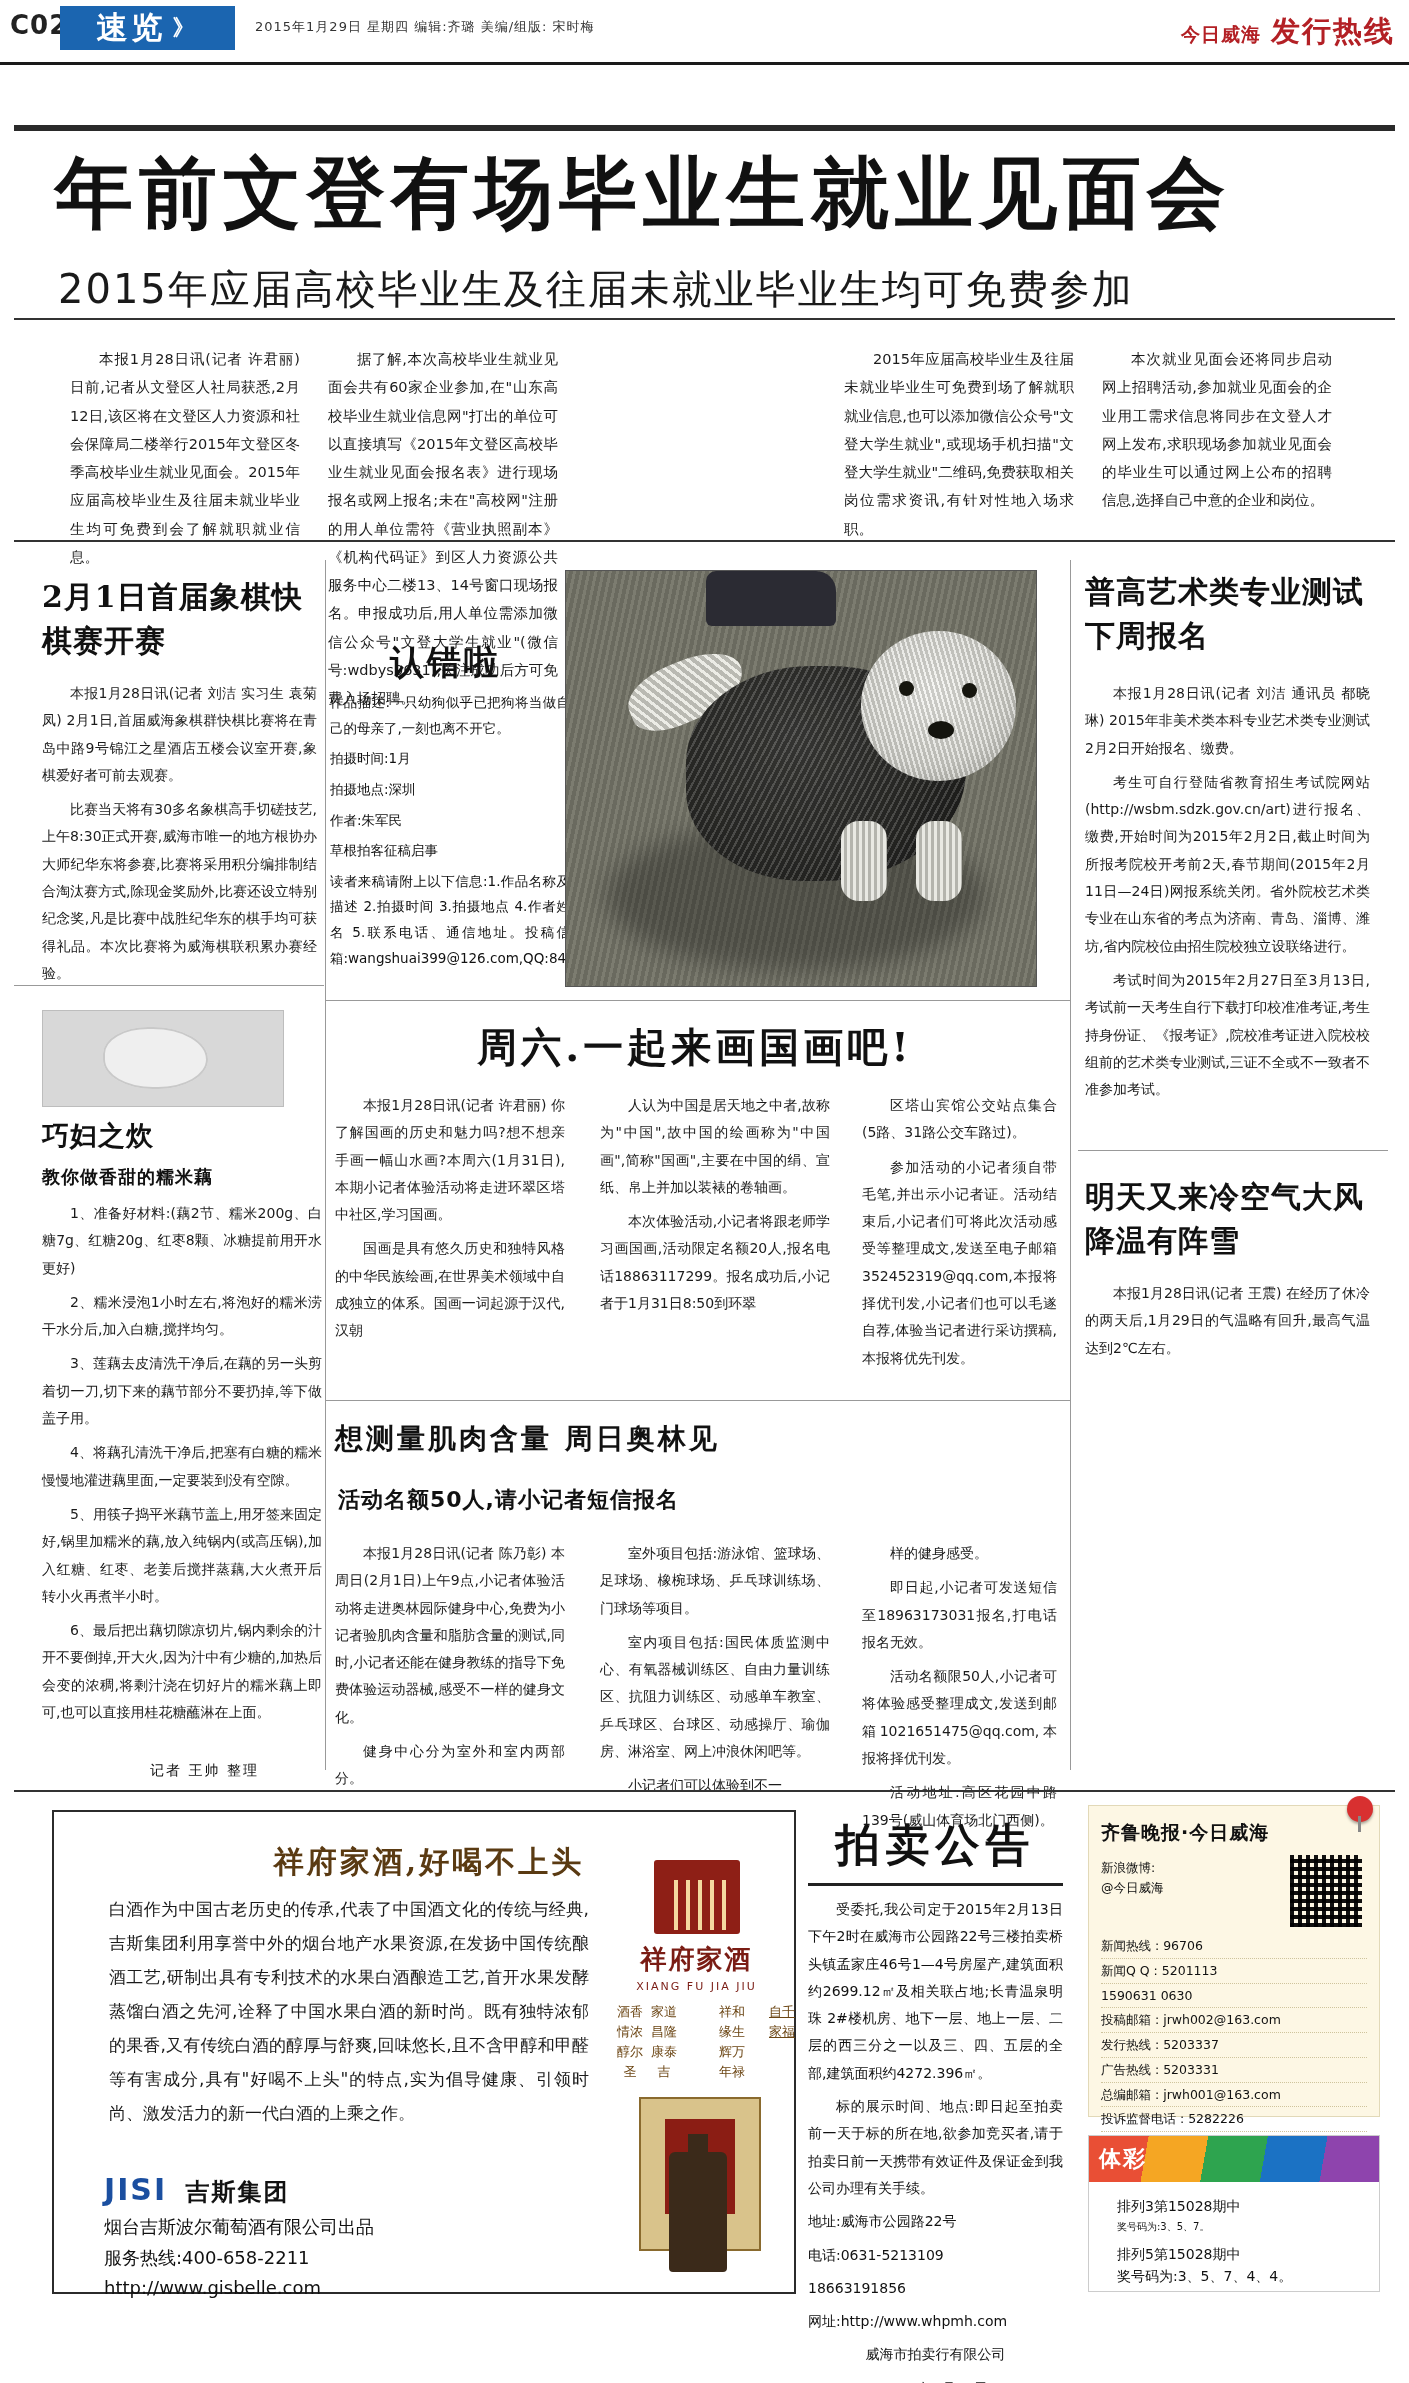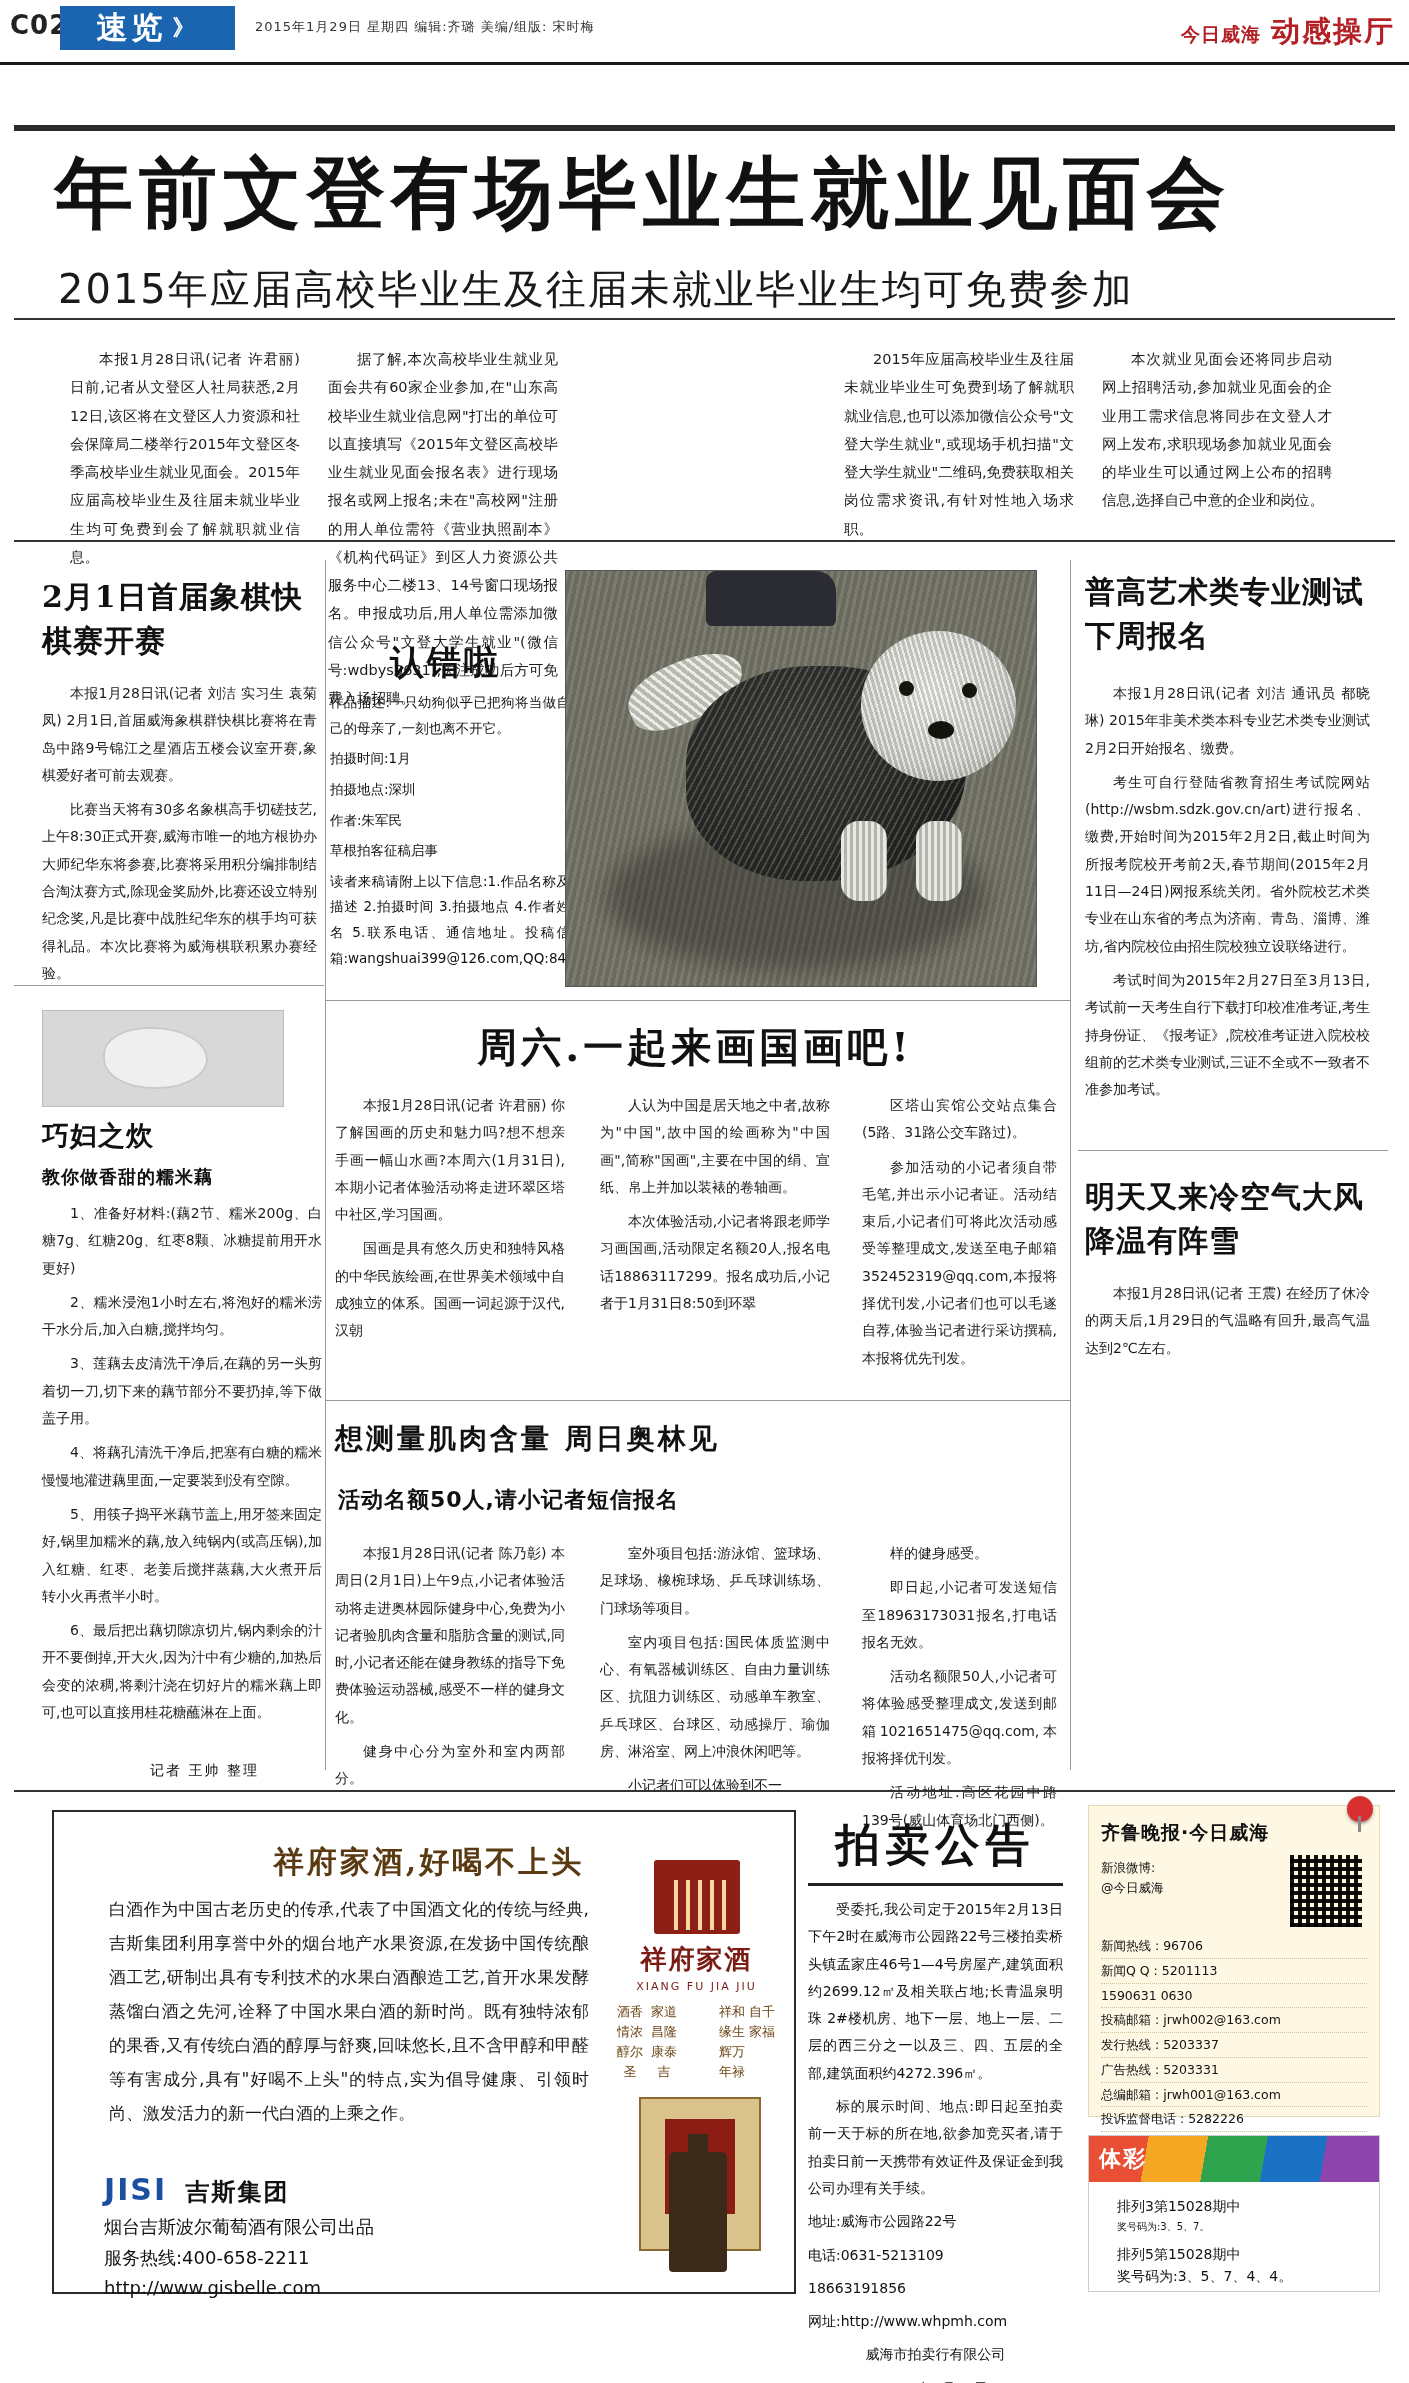--- a/index.html
+++ b/index.html
@@ -167,21 +167,21 @@
 
   <div class="masthead">
     <div class="pagecode">C02</div>
     <div class="sectionbox">
       <span>速览</span>
       <span class="arrows">》</span>
     </div>
     <div class="mast-meta">2015年1月29日  星期四   编辑:齐璐   美编/组版: 宋时梅</div>
     <div class="mast-right">
       <span class="today">今日威海</span>
-      <span class="paper">动感操厅</span>
+      <span class="paper">发行热线</span>
     </div>
   </div>
   <div class="rule-top"></div>
 
   <div class="headline">年前文登有场毕业生就业见面会</div>
   <div class="subhead">2015年应届高校毕业生及往届未就业毕业生均可免费参加</div>
   <div class="rule-sub"></div>
 
   <div class="lead">
     <div class="col">
@@ -312,21 +312,21 @@
       <div>服务热线:400-658-2211</div>
       <div>http://www.gisbelle.com</div>
     </div>
     <div class="pack">
       <div class="gate"></div>
       <div class="packtitle">祥府家酒</div>
       <div class="packpinyin">XIANG FU JIA JIU</div>
       <div class="col4" style="left:8px;">酒香情浓醇尔圣</div>
       <div class="col4" style="left:42px;">家道昌隆康泰吉</div>
       <div class="col4" style="left:110px;">祥和缘生辉万年禄</div>
-      <div class="col4" style="left:140px;">自千家福</div>
+      <div class="col4" style="left:160px;text-decoration:underline;">自千家福</div>
       <div class="box">
           <div class="label"></div>
         </div>
       <div class="bottle">
           <div class="neck"></div>
         </div>
     </div>
   </div>
 
   <div class="ad-auction">

